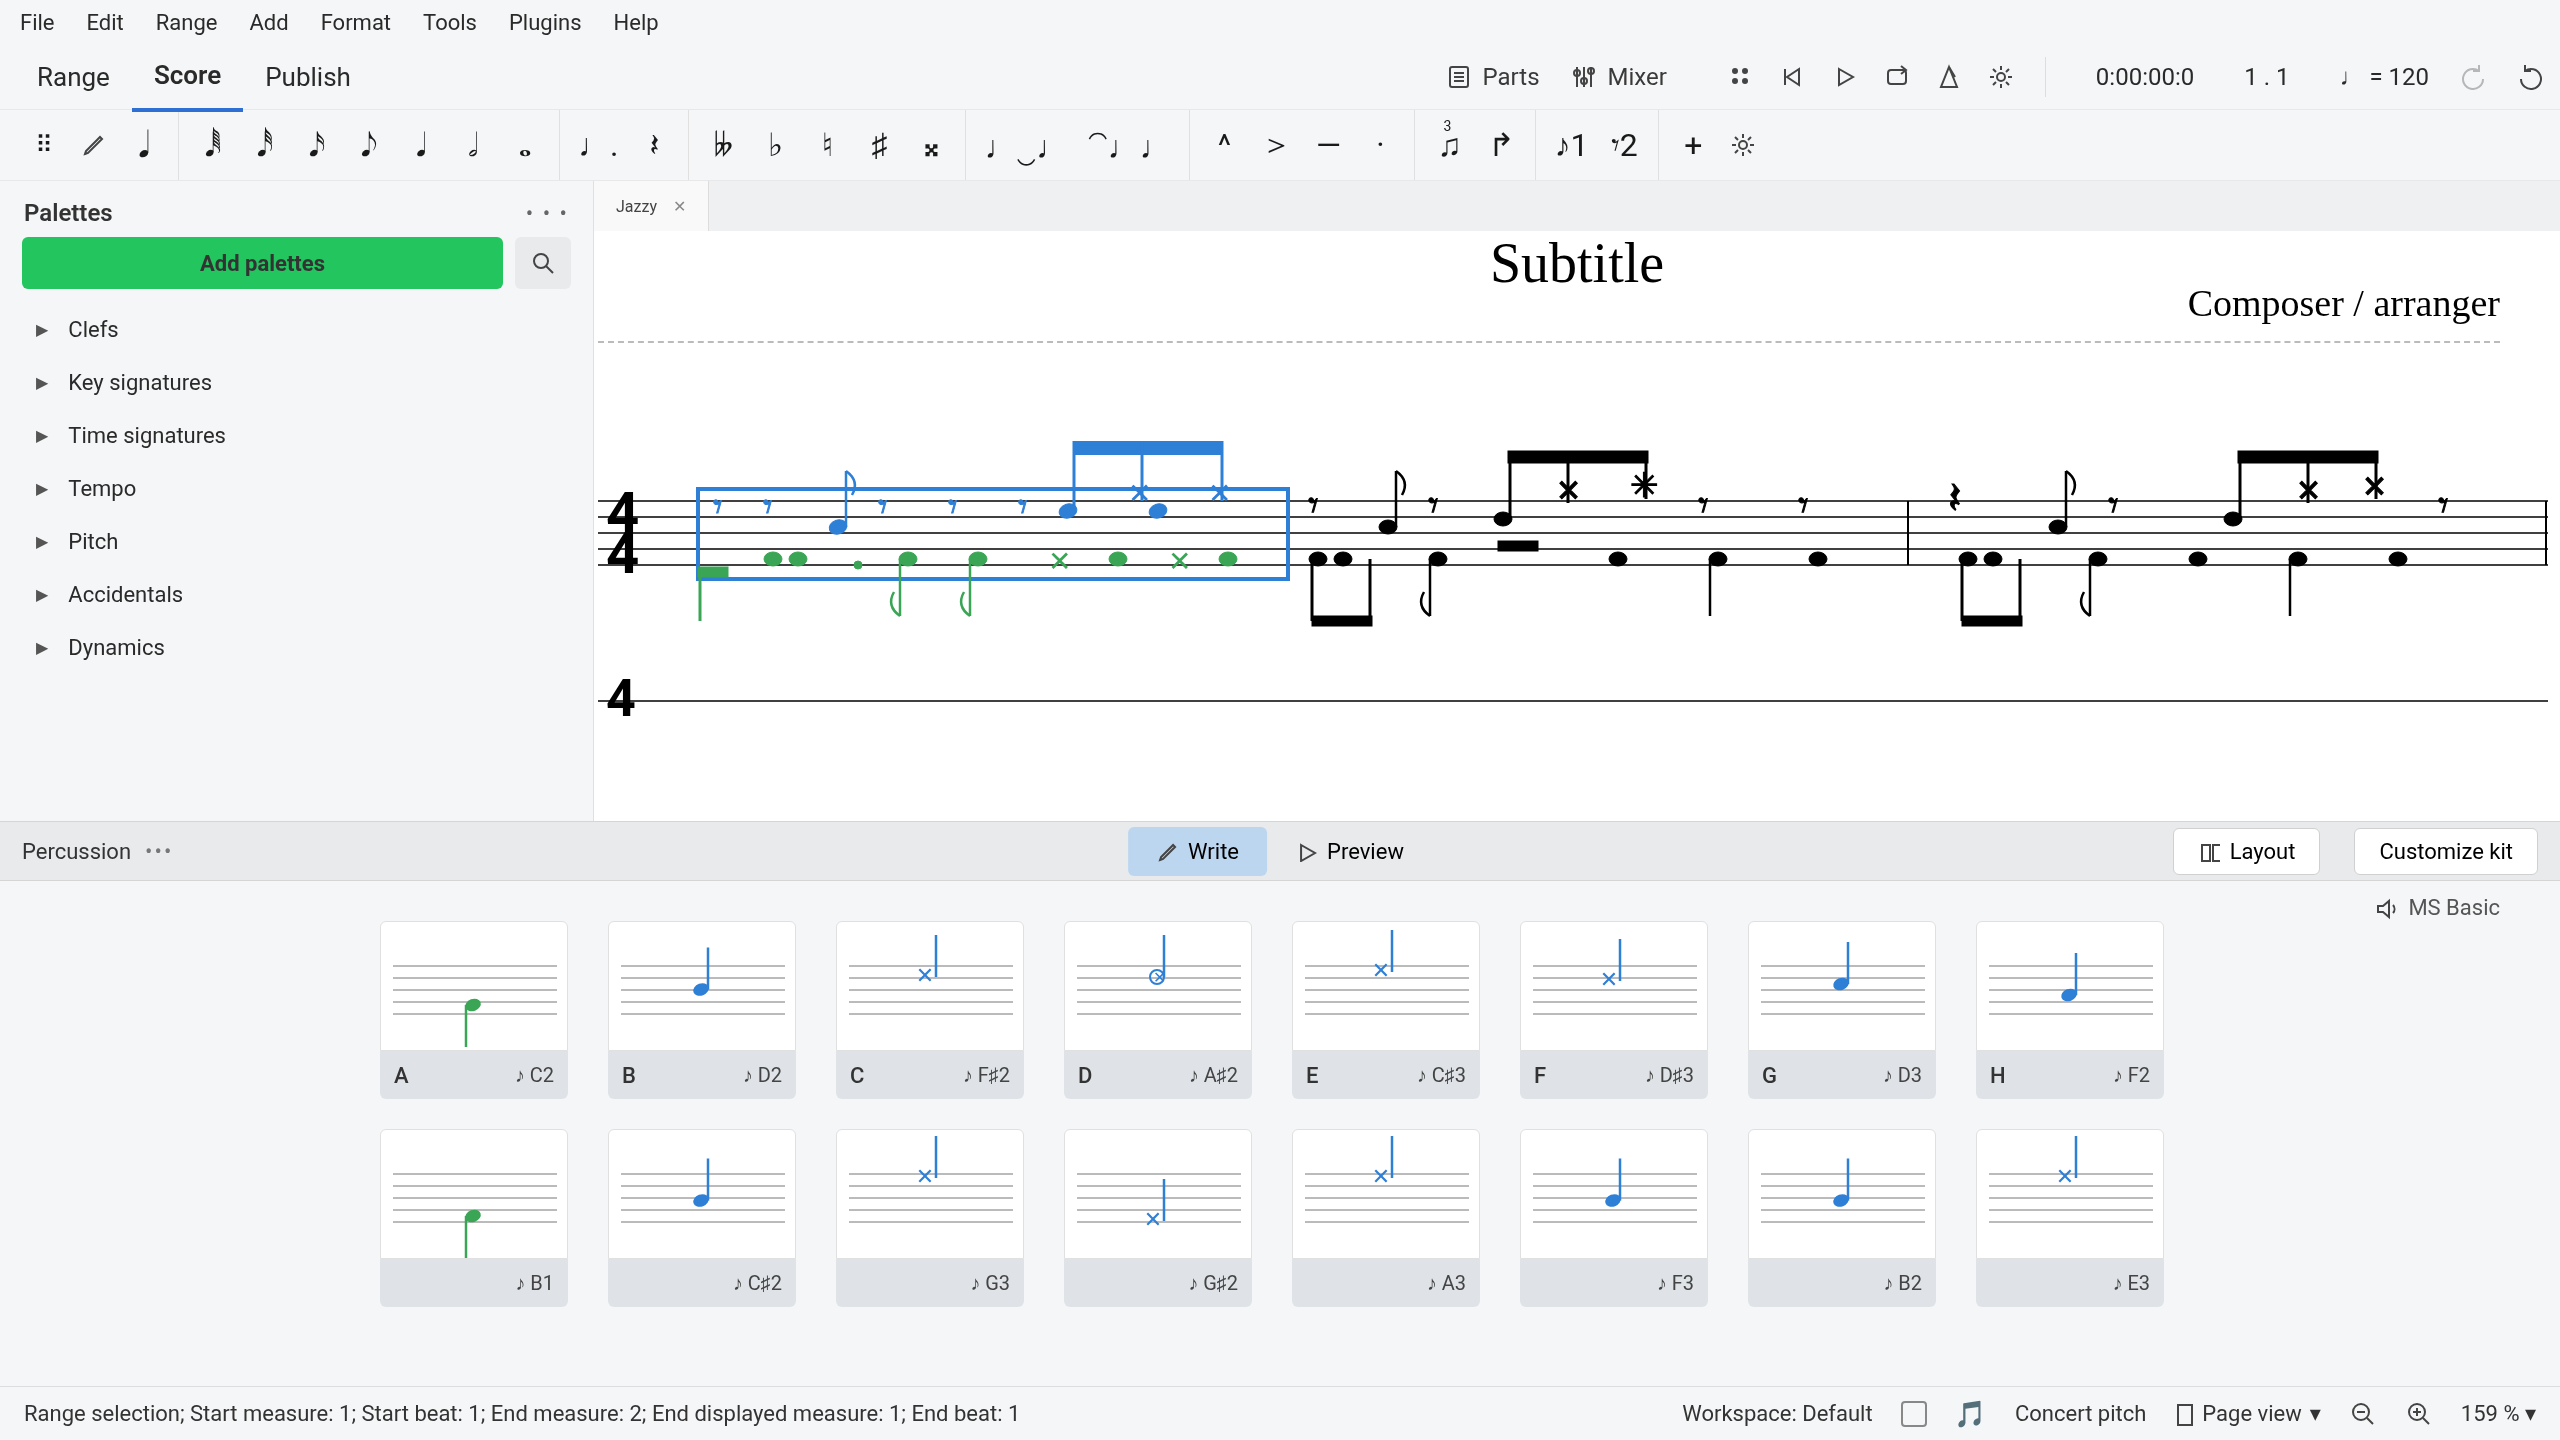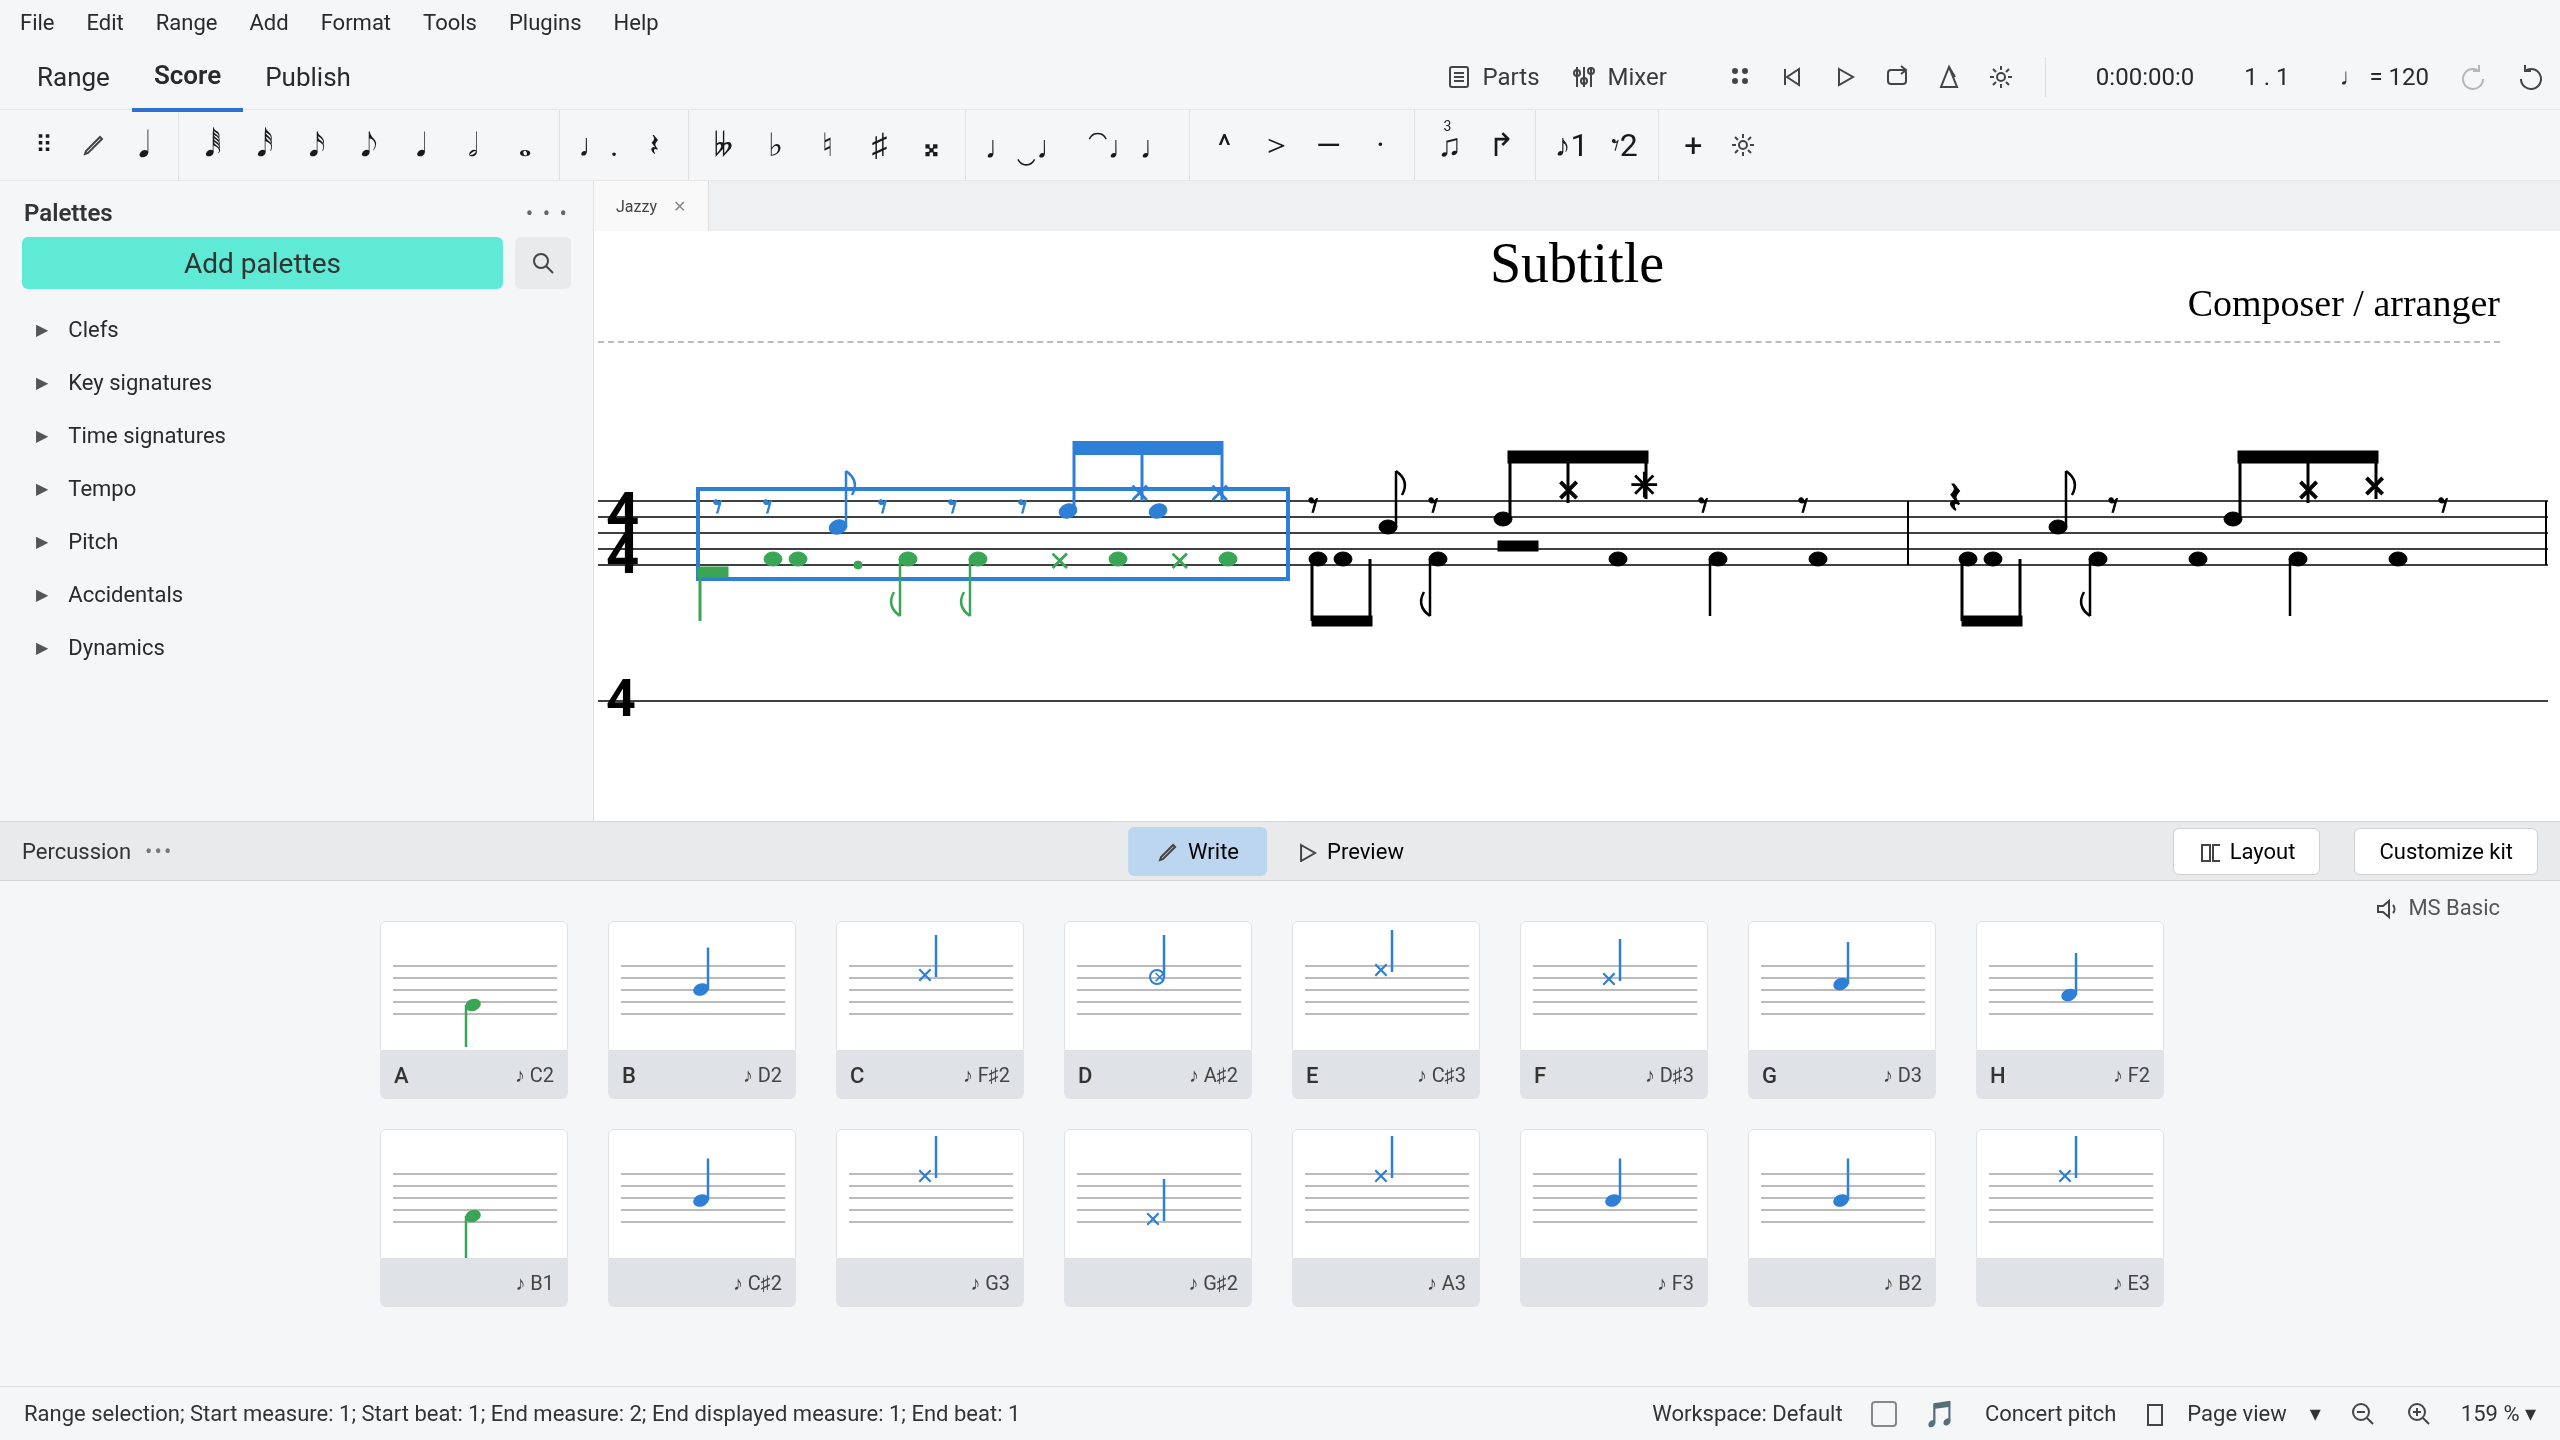--- a/index.html
+++ b/index.html
@@ -21,21 +21,21 @@
 .toolbar .tgroup { display: flex; align-items: center; gap: 20px; padding: 0 18px; border-right: 1px solid #e0e0e0; height: 100%; }
 .toolbar .tbtn { font-size: 32px; color: #1a1a1a; cursor: pointer; min-width: 32px; text-align: center; }
 .toolbar .tbtn.small { font-size: 24px; }
 
 .main { display: flex; height: 640px; }
 .sidebar { width: 594px; background: #f5f6f7; border-right: 1px solid #e0e0e0; }
 .sb-header { display: flex; justify-content: space-between; align-items: center; padding: 18px 24px 10px; }
 .sb-title { font-size: 24px; font-weight: 600; color: #333; }
 .sb-more { font-size: 22px; letter-spacing: 2px; color: #666; cursor: pointer; }
 .sb-addrow { display: flex; gap: 12px; padding: 0 22px 14px; }
-.sb-addbtn { flex: 1; background: #5eead4; border: none; border-radius: 6px; height: 52px; font-size: 28px; color: #333; cursor: pointer; }
+.sb-addbtn { flex: 1; background: #22c55e; border: none; border-radius: 6px; height: 52px; font-size: 22px; color: #333; cursor: pointer; font-weight: bold; }
 .sb-search { width: 56px; background: #e8eaec; border: none; border-radius: 6px; display: flex; align-items: center; justify-content: center; cursor: pointer; }
 .sb-list { display: flex; flex-direction: column; }
 .sb-item { display: flex; align-items: center; gap: 20px; padding: 14px 36px; font-size: 22px; color: #2a2a2a; cursor: pointer; }
 .sb-arrow { font-size: 16px; color: #555; }
 
 .score-area { flex: 1; background: #fff; position: relative; display: flex; flex-direction: column; }
 .score-tabs { display: flex; background: #eef0f1; height: 50px; align-items: stretch; }
 .score-tab { display: flex; align-items: center; gap: 16px; padding: 0 22px; background: #f9f9f9; border-right: 1px solid #ddd; font-size: 16px; color: #444; }
 .score-canvas { flex: 1; background: #fff; position: relative; padding: 6px 0 0 0; overflow: hidden; }
 .score-subtitle { position: absolute; top: 0px; left: 50%; transform: translateX(-50%); font-family: Georgia, serif; font-size: 56px; color: #000; }
@@ -736,21 +736,21 @@
     </div>
 </div>
 
 <div class="statusbar">
   <span>Range selection; Start measure: 1; Start beat: 1; End measure: 2; End displayed measure: 1; End beat: 1</span>
   <div class="right">
     <span>Workspace: Default</span>
     <span class="status-box"></span>
     <span style="font-size:26px">🎵</span>
     <span>Concert pitch</span>
-    <span style="display:flex;align-items:center;gap:23px">
+    <span style="display:flex;align-items:center;gap:8px">
       <svg class="ico" style="width:20px;height:24px">
           <rect x="4" y="3" width="14" height="20"></rect>
         </svg>
       <span>Page view</span>
       <span>▾</span>
     </span>
     <svg class="ico">
         <circle cx="12" cy="12" r="8"></circle>
         <line x1="18" y1="18" x2="24" y2="24"></line>
         <line x1="8" y1="12" x2="16" y2="12"></line>

